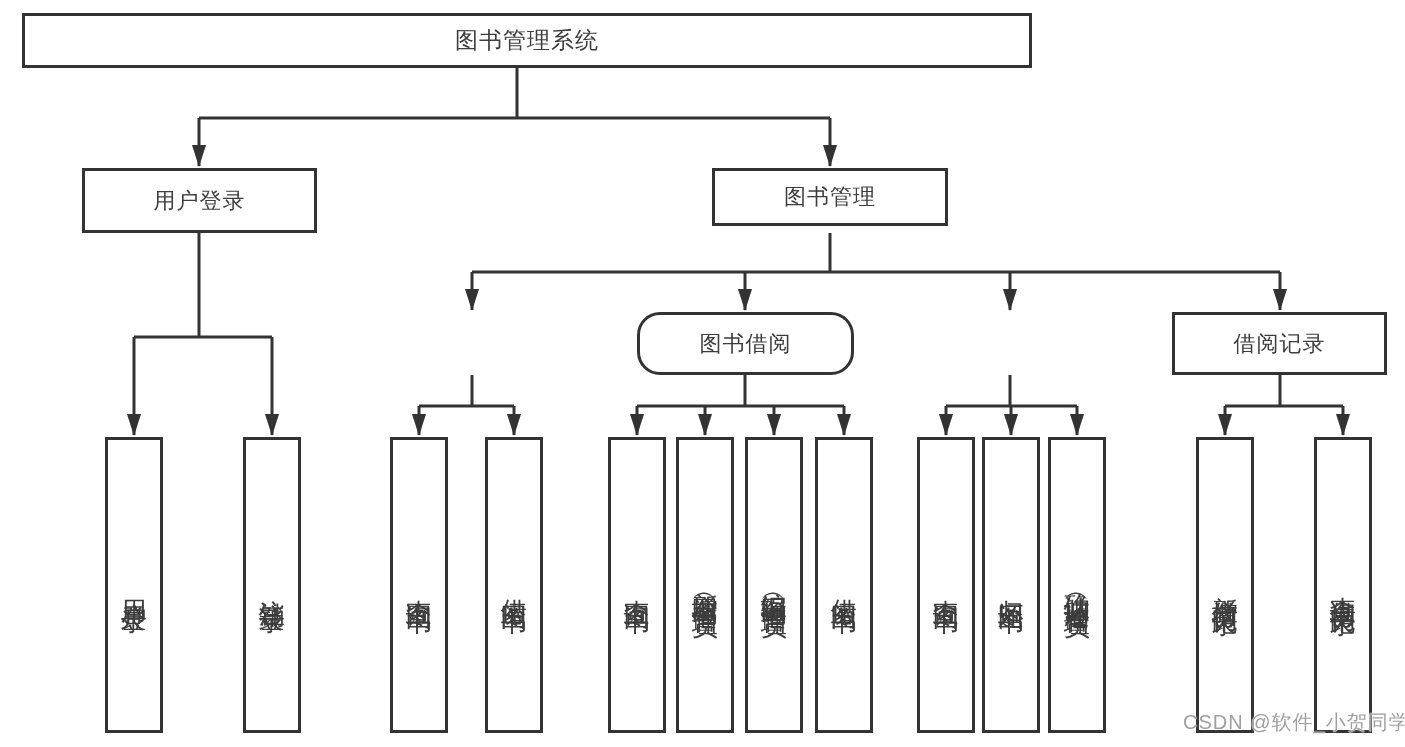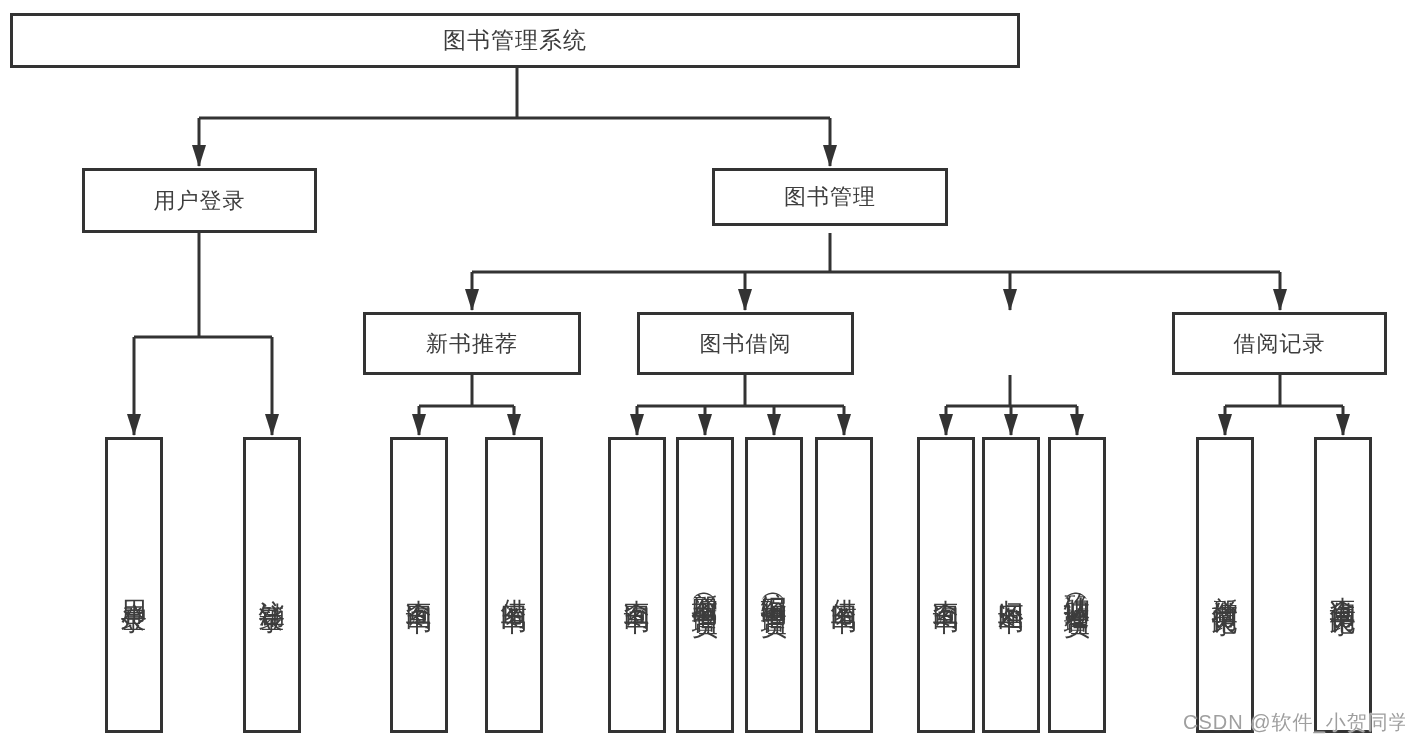--- a/index.html
+++ b/index.html
@@ -22,21 +22,21 @@
     box-sizing: border-box;
     border: 3px solid #333333;
     background: #ffffff;
     display: flex;
     align-items: center;
     justify-content: center;
     color: #3d3d3d;
     z-index: 2;
   }
   .h-node { font-size: 22px; letter-spacing: 1px; }
-  .root-node { font-size: 23px; }
+  .root-node { font-size: 23px; margin-left: 12px; }
   .v-node .vtext {
     writing-mode: vertical-rl;
     font-size: 26px;
     letter-spacing: 3px;
     line-height: 1.1;
   }
   .watermark {
     position: absolute;
     left: 1183px;
     top: 709px;
@@ -107,24 +107,21 @@
     <span>图书管理系统</span>
   </div>
 
   <div class="node h-node" style="left:82px; top:168px; width:235px; height:65px;">
     <span>用户登录</span>
   </div>
   <div class="node h-node" style="left:712px; top:168px; width:236px; height:58px;">
     <span>图书管理</span>
   </div>
 
-  <div class="node h-node" style="left:363px; top:312px; width:218px; height:63px;">
-    <span>新书推荐</span>
-  </div>
-  <div class="node h-node" style="left:637px; top:312px; width:217px; height:63px;">
+  <div class="node h-node" style="left:637px; top:312px; width:217px; height:63px;border-radius:23px;">
     <span>图书借阅</span>
   </div>
   <div class="node h-node" style="left:1172px; top:312px; width:215px; height:63px;">
     <span>借阅记录</span>
   </div>
 
   <div class="node v-node" style="left:105px; top:437px; width:58px; height:296px;">
     <span class="vtext">用户登录</span>
   </div>
   <div class="node v-node" style="left:243px; top:437px; width:58px; height:296px;">

